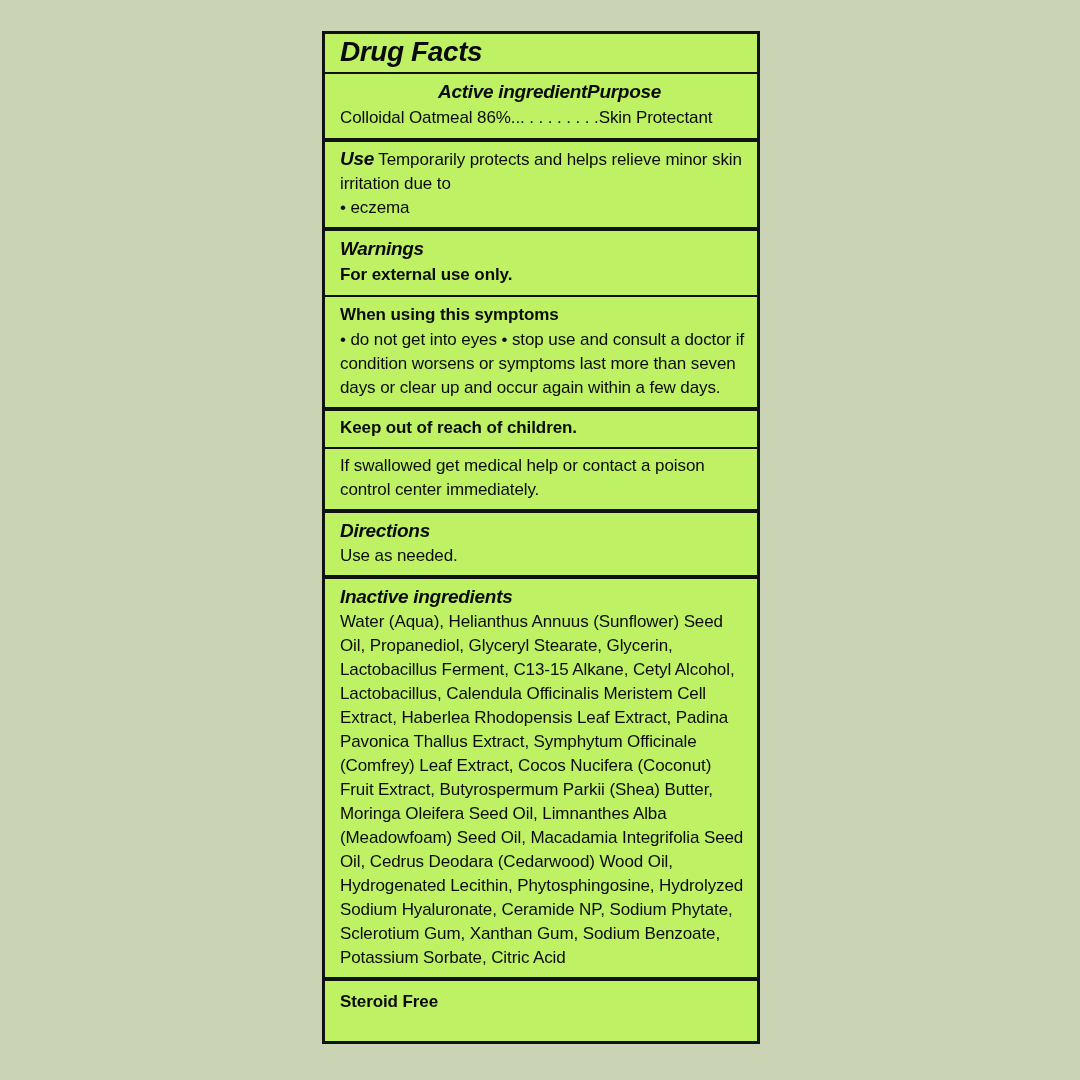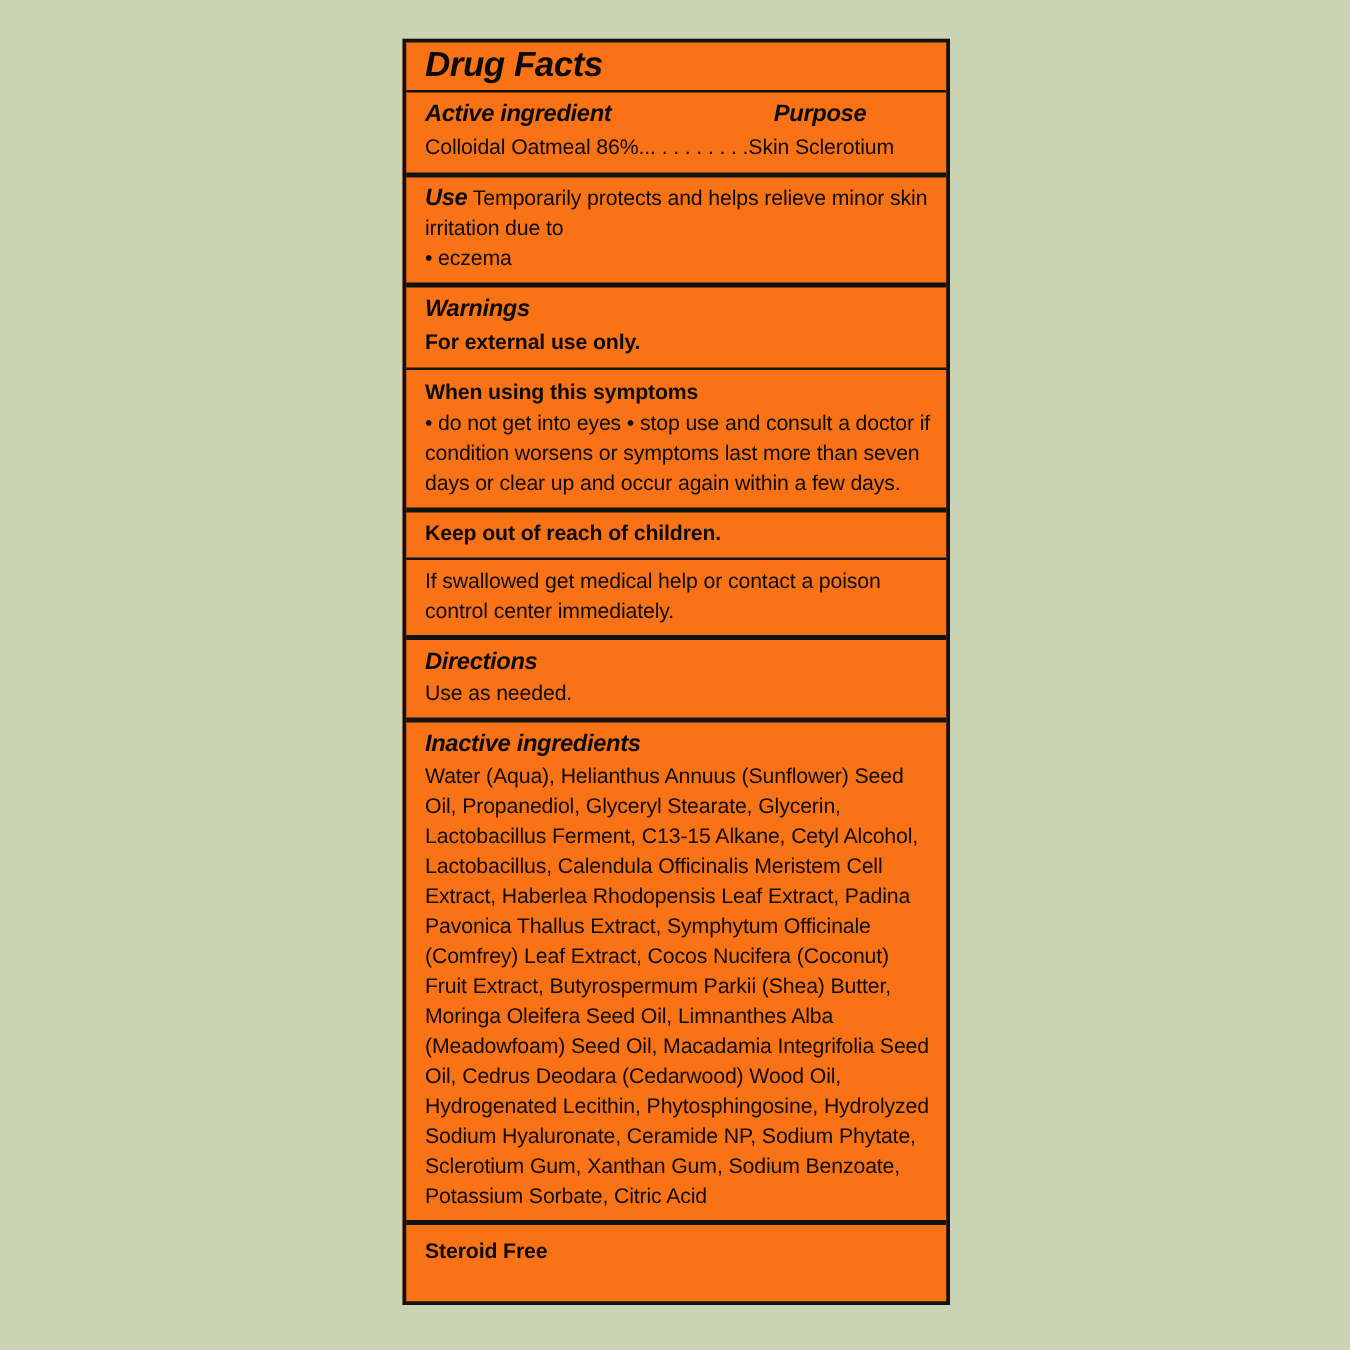--- a/index.html
+++ b/index.html
@@ -10,21 +10,21 @@
     color: #0b0b0b;
     -webkit-font-smoothing: antialiased;
   }
   .stage { position: relative; width: 1080px; height: 1080px; overflow: hidden; }
 
   .panel {
     position: absolute;
     left: 322px; top: 31px;
     width: 438px; height: 1013px;
     box-sizing: border-box;
-    background: #f97316;
+    background: #bef264;
     border: 3px solid #121212;
     display: flex;
     flex-direction: column;
   }
 
   .sec {
     box-sizing: border-box;
     padding: 5px 12px 7px 15px;
     border-bottom: 2px solid #121212;
     font-size: 17px;
@@ -46,25 +46,25 @@
   .h-ital {
     font-weight: bold;
     font-style: italic;
     font-size: 19px;
     letter-spacing: -0.3px;
   }
   .h-bold { font-weight: bold; }
 
   .ai-head {
     display: flex;
-    justify-content: space-between;
+    justify-content: flex-end;
     align-items: baseline;
     line-height: 26px;
   }
-  .ai-head .purpose { margin-right: 52px; }
+  .ai-head .purpose { margin-right: 84px; }
   .ai-row { line-height: 26px; white-space: nowrap; }
 
   .heading-line { line-height: 26px; display: block; }
   .bullet-line { display: block; }
 
   .q-sec { font-weight: bold; font-style: italic; }
   .q-sec .q-lead { font-size: 19px; letter-spacing: -0.3px; }
 
   .footer-sec { padding-top: 9px; }
   .footer-sec .h-bold { display: block; }
@@ -79,21 +79,21 @@
 
     <div class="sec title-sec">
       <span>Drug Facts</span>
     </div>
 
     <div class="sec thick">
       <div class="ai-head">
         <span class="h-ital">Active ingredient</span>
         <span class="h-ital purpose">Purpose</span>
       </div>
-      <div class="ai-row"><span>Colloidal Oatmeal 86%..</span><span>. . . . . . . . .</span><span>Skin Sclerotium</span></div>
+      <div class="ai-row"><span>Colloidal Oatmeal 86%..</span><span>. . . . . . . . .</span><span>Skin Protectant</span></div>
     </div>
 
     <div class="sec thick">
       <span class="h-ital">Use</span>
       <span>Temporarily protects and helps relieve minor skin irritation due to</span>
       <span class="bullet-line">• eczema</span>
     </div>
 
     <div class="sec">
       <span class="h-ital heading-line">Warnings</span>

